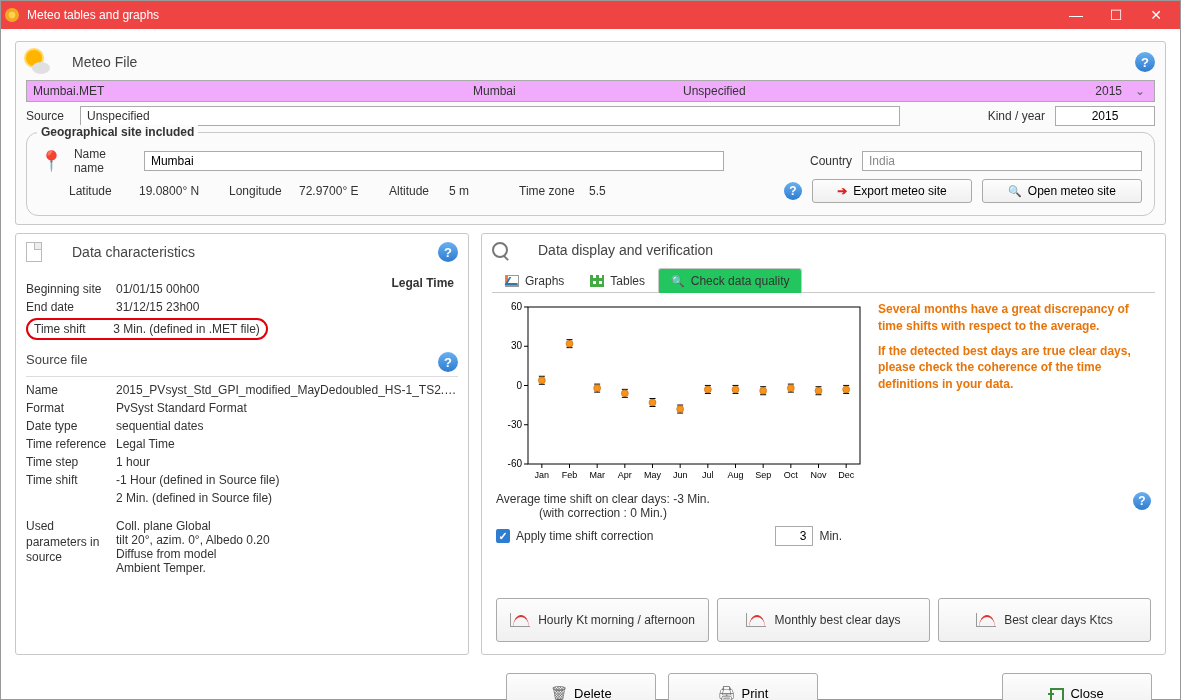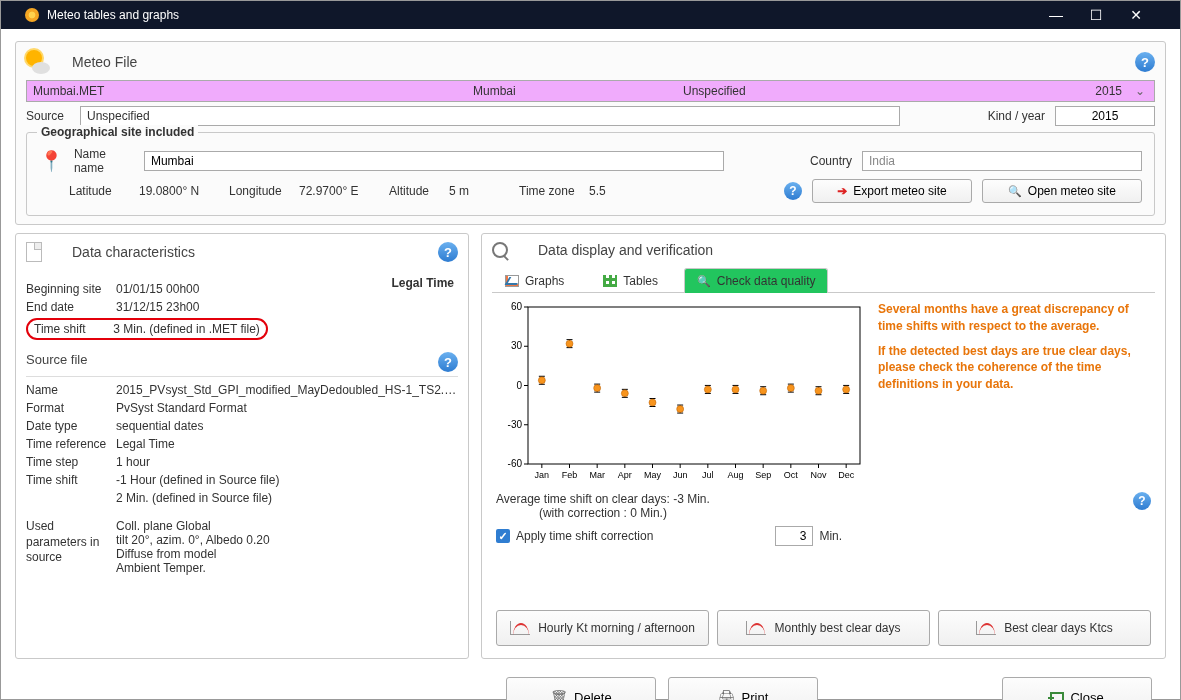--- a/index.html
+++ b/index.html
@@ -1,18 +1,18 @@
 <!DOCTYPE html>
 <html><head>
 <meta charset="utf-8">
 <style>
 * { box-sizing: border-box; margin: 0; padding: 0; font-family: "Segoe UI", Tahoma, sans-serif; }
 body { background: #fff; font-size: 12px; color: #333; }
 .window { width: 1181px; height: 700px; border: 1px solid #999; background: #fff; display: flex; flex-direction: column; }
-.titlebar { background: #0f172a; color: #fff; height: 28px; display: flex; align-items: center; padding: 0 24px; }
+.titlebar { background: #ef4444; color: #fff; height: 28px; display: flex; align-items: center; padding: 0 4px; }
 .titlebar-icon { width: 14px; height: 14px; background: radial-gradient(circle, #ffd24d 35%, #f5a623 36%); border-radius: 50%; margin-right: 8px; }
 .titlebar-title { flex: 1; font-size: 12px; }
 .win-btns { display: flex; gap: 0; }
 .win-btn { width: 40px; height: 28px; display: flex; align-items: center; justify-content: center; color: #fff; cursor: pointer; font-size: 14px; }
 
 .content { flex: 1; padding: 12px 14px 10px 14px; display: flex; flex-direction: column; gap: 8px; }
 
 .panel { border: 1px solid #c9c9c9; border-radius: 3px; padding: 8px 10px; background: #fbfbfb; position: relative; }
 .panel.white { background: #fff; }
 .panel-header { display: flex; align-items: center; gap: 22px; font-size: 14px; color: #444; margin-bottom: 6px; }
@@ -21,21 +21,21 @@
 .sun-icon { width: 24px; height: 24px; position: relative; }
 .sun-icon::before { content:""; position:absolute; width:16px; height:16px; background:#ffb400; border-radius:50%; top:0; left:0; box-shadow: 0 0 0 2px #ffd86a; }
 .sun-icon::after { content:""; position:absolute; width:18px; height:12px; background:#e0e0e0; border-radius:50%; bottom:0; right:0; }
 
 .row { display: flex; align-items: center; gap: 10px; margin: 4px 0; }
 .label { color: #333; }
 .input { border: 1px solid #aaa; background: #fff; padding: 2px 6px; height: 20px; font-size: 12px; }
 .input.wide { flex: 1; }
 .readonly { background: #fff; color: #333; }
 
-.fieldset { border: 1px solid #c9c9c9; border-radius: 3px; padding: 10px 12px 8px 12px; position: relative; }
+.fieldset { border: 1px solid #c9c9c9; border-radius: 12px; padding: 10px 12px 8px 12px; position: relative; }
 .fieldset-legend { position: absolute; top: -8px; left: 10px; background: #fbfbfb; padding: 0 4px; font-weight: bold; font-size: 12px; }
 
 .pin-icon { color: #d93636; font-size: 20px; }
 .btn { border: 1px solid #aaa; background: linear-gradient(#fdfdfd,#f0f0f0); padding: 4px 10px; border-radius: 3px; cursor: pointer; display: inline-flex; align-items: center; gap: 6px; font-size: 12px; height: 24px; }
 .btn.big { height: 40px; padding: 8px 20px; font-size: 13px; }
 
 .middle { display: flex; gap: 12px; flex: 1; min-height: 0; }
 .left-col { width: 454px; display: flex; flex-direction: column; }
 .right-col { flex: 1; display: flex; flex-direction: column; }
 
@@ -45,41 +45,41 @@
 .source-kv { display: grid; grid-template-columns: 90px 1fr; row-gap: 4px; }
 
 .section-title { font-size: 13px; color: #444; margin-top: 12px; margin-bottom: 4px; display:flex; align-items:flex-start; }
 .page-icon { width:16px; height:20px; border:1px solid #bbb; background:#fff; margin-right:8px; position:relative; }
 .page-icon::after { content:""; position:absolute; top:0; right:0; width:6px; height:6px; background:#eee; border-left:1px solid #bbb; border-bottom:1px solid #bbb; }
 .mag-icon { width:16px; height:16px; border:2px solid #777; border-radius:50%; margin-right:8px; position:relative; }
 .mag-icon::after { content:""; position:absolute; width:6px; height:2px; background:#777; bottom:-3px; right:-3px; transform:rotate(45deg); }
 
 .highlight-oval { border: 2px solid #e3000b; border-radius: 12px; padding: 2px 6px; display: inline-block; }
 
-.tabs { display: flex; border-bottom: 1px solid #c9c9c9; margin-top: 4px; gap: 13px; }
+.tabs { display: flex; border-bottom: 1px solid #c9c9c9; margin-top: 4px; }
 .tab { padding: 5px 12px; border: 1px solid transparent; border-bottom: none; margin-bottom: -1px; cursor: pointer; display: flex; align-items: center; gap: 6px; font-size: 12px; border-radius: 3px 3px 0 0; }
 .tab.active { background: #22c55e; border-color: #c9c9c9; }
 .tab-icon { width: 14px; height: 12px; }
 .tab-icon.graphs { background: linear-gradient(90deg,#e74,#e74 2px,transparent 2px), linear-gradient(0deg,#e74,#e74 2px,transparent 2px); background-size:100% 100%; border:1px solid #999; position:relative; }
 .tab-icon.graphs::after { content:""; position:absolute; width:10px; height:6px; border-bottom:2px solid #37a; border-left:2px solid #37a; transform: skewX(-30deg); left:1px; top:1px;}
 .tab-icon.tables { background: repeating-linear-gradient(0deg,#4a4 0,#4a4 3px,transparent 3px,transparent 6px), repeating-linear-gradient(90deg,#4a4 0,#4a4 3px,transparent 3px,transparent 6px); }
 
 .chart-area { display: flex; gap: 12px; padding: 8px 4px 4px 4px; }
 .chart { width: 370px; height: 185px; position: relative; }
 .chart svg { width: 100%; height: 100%; }
 .warning-text { flex: 1; color: #e8750a; font-weight: bold; font-size: 12px; line-height: 1.4; }
 .warning-text p { margin-bottom: 8px; }
 
 .below-chart { padding: 2px 4px 4px 4px; }
 .avg-row { display: flex; align-items: flex-start; gap: 20px; font-size: 12px; }
 .checkbox-row { display: flex; align-items: center; gap: 6px; margin-top: 6px; }
 .checkbox { width: 14px; height: 14px; background: #2f7dd1; border-radius: 2px; display: flex; align-items:center; justify-content:center; color:#fff; font-size:11px; font-weight:bold; }
 
 .view-buttons { display: flex; gap: 8px; padding: 8px 4px 4px 4px; margin-top: 40px; }
-.view-btn { flex: 1; border: 1px solid #aaa; background: linear-gradient(#fdfdfd,#f0f0f0); border-radius: 3px; height: 36px; display: flex; align-items: center; justify-content: center; gap: 8px; cursor: pointer; font-size: 12px; margin-top: 12px; }
+.view-btn { flex: 1; border: 1px solid #aaa; background: linear-gradient(#fdfdfd,#f0f0f0); border-radius: 3px; height: 44px; display: flex; align-items: center; justify-content: center; gap: 8px; cursor: pointer; font-size: 12px; }
 .curve-icon { width: 20px; height: 14px; border-left:1px solid #999; border-bottom:1px solid #999; position:relative; }
 .curve-icon::after { content:""; position:absolute; width:16px; height:10px; border-top:2px solid #d33; border-radius: 50% 50% 0 0 / 100% 100% 0 0; left:2px; top:2px; }
 
 .footer { display: flex; justify-content: flex-end; gap: 12px; padding: 10px 14px 14px 0; }
 .footer .btn.big { width: 150px; justify-content: center; }
 
 .trash-icon::before { content:"🗑"; font-size:14px; color:#666; }
 .print-icon::before { content:"🖨"; font-size:14px; color:#666; }
 .close-icon-g { width:14px; height:14px; position:relative; }
 .close-icon-g::before { content:""; position:absolute; width:10px; height:10px; border:2px solid #3a8a3a; right:0; top:2px; }

